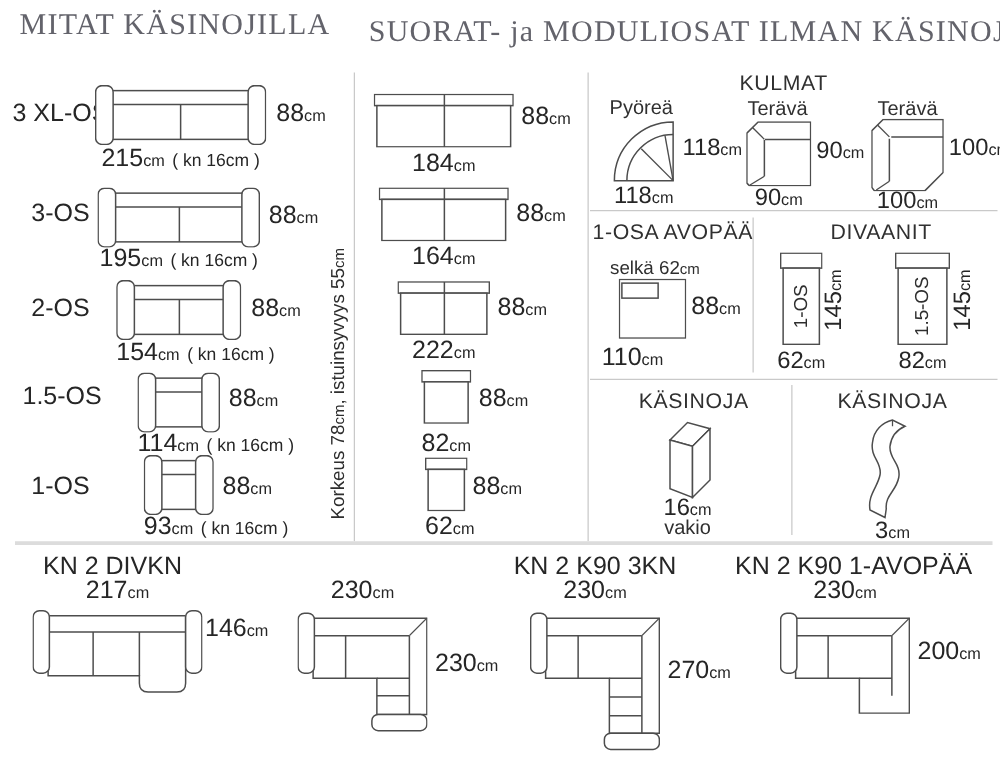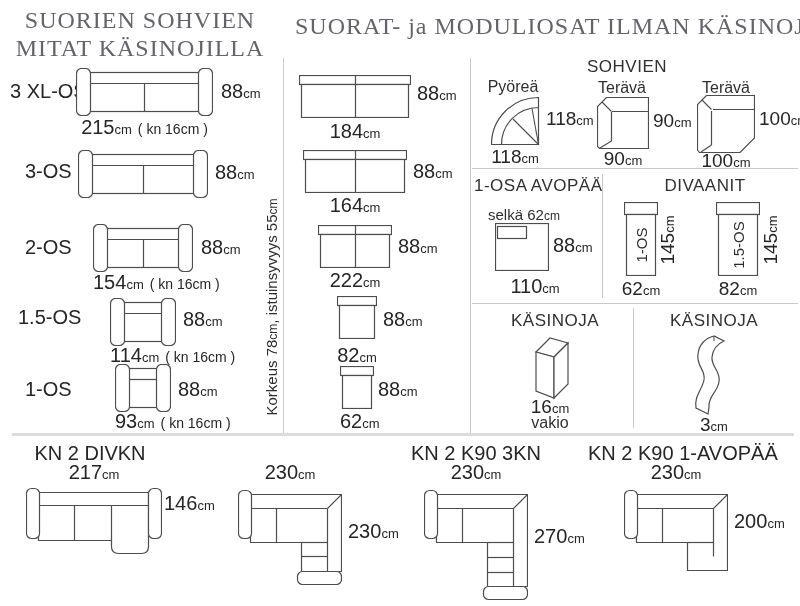--- a/index.html
+++ b/index.html
@@ -32,21 +32,20 @@
 
   <div class="vline" style="left:283px;top:58px;height:375px"></div>
   <div class="vline" style="left:470px;top:58px;height:375px"></div>
   <div class="hline" style="left:472px;top:168px;width:326px"></div>
   <div class="hline" style="left:472px;top:303px;width:326px"></div>
   <div class="vline" style="left:602px;top:174px;height:124px"></div>
   <div class="vline" style="left:633px;top:308px;height:120px"></div>
   <div class="hsep" style="left:12px;top:433px;width:782px"></div>
 
   <div class="abs serif-title" style="left:15px;top:6px;width:250px">
-    <div>SUORIEN SOHVIEN</div>
     <div>MITAT KÄSINOJILLA</div>
   </div>
   <div class="abs serif-title" style="left:295px;top:12px;width:500px">SUORAT- ja MODULIOSAT ILMAN KÄSINOJIA</div>
 
   <div class="abs ilabel" style="left:10px;top:80px">3 XL-OS</div>
   <svg class="abs" style="left:76px;top:68px" width="137" height="48">
     <rect x="13.5" y="4.5" width="110" height="39" fill="#fff" stroke="#4d4d4d" stroke-width="1.2"></rect>
     <line x1="13.5" y1="15.5" x2="123.5" y2="15.5" stroke="#4d4d4d" stroke-width="1.2"></line>
     <line x1="68.5" y1="15.5" x2="68.5" y2="43.5" stroke="#4d4d4d" stroke-width="1.2"></line>
     <rect x="0.5" y="0.5" width="14" height="47" rx="5" fill="#fff" stroke="#4d4d4d" stroke-width="1.2"></rect>
@@ -57,20 +56,21 @@
 
   <div class="abs ilabel" style="left:25px;top:160px">3-OS</div>
   <svg class="abs" style="left:78px;top:150px" width="130" height="48">
     <rect x="13.5" y="4.5" width="103" height="39" fill="#fff" stroke="#4d4d4d" stroke-width="1.2"></rect>
     <line x1="13.5" y1="15.5" x2="116.5" y2="15.5" stroke="#4d4d4d" stroke-width="1.2"></line>
     <line x1="65.5" y1="15.5" x2="65.5" y2="43.5" stroke="#4d4d4d" stroke-width="1.2"></line>
     <rect x="0.5" y="0.5" width="14" height="47" rx="5" fill="#fff" stroke="#4d4d4d" stroke-width="1.2"></rect>
     <rect x="115.5" y="0.5" width="14" height="47" rx="5" fill="#fff" stroke="#4d4d4d" stroke-width="1.2"></rect>
   </svg>
   <div class="abs dim" style="left:215px;top:161px"><span>88</span><span class="u">cm</span></div>
+  <div class="abs dim tcenter" style="left:78px;top:196px;width:130px"><span>195</span><span class="u">cm</span><span class="kn">( kn 16cm )</span></div>
 
   <div class="abs ilabel" style="left:25px;top:236px">2-OS</div>
   <svg class="abs" style="left:93px;top:224px" width="100" height="48">
     <rect x="13.5" y="4.5" width="73" height="39" fill="#fff" stroke="#4d4d4d" stroke-width="1.2"></rect>
     <line x1="13.5" y1="15.5" x2="86.5" y2="15.5" stroke="#4d4d4d" stroke-width="1.2"></line>
     <line x1="50.5" y1="15.5" x2="50.5" y2="43.5" stroke="#4d4d4d" stroke-width="1.2"></line>
     <rect x="0.5" y="0.5" width="14" height="47" rx="5" fill="#fff" stroke="#4d4d4d" stroke-width="1.2"></rect>
     <rect x="85.5" y="0.5" width="14" height="47" rx="5" fill="#fff" stroke="#4d4d4d" stroke-width="1.2"></rect>
   </svg>
   <div class="abs dim" style="left:201px;top:236px"><span>88</span><span class="u">cm</span></div>
@@ -131,21 +131,21 @@
   <div class="abs dim" style="left:383px;top:308px"><span>88</span><span class="u">cm</span></div>
   <div class="abs dim tcenter" style="left:337px;top:344px;width:40px"><span>82</span><span class="u">cm</span></div>
 
   <svg class="abs" style="left:340px;top:366px" width="34" height="43">
     <rect x="0.5" y="0.5" width="33" height="9" fill="#fff" stroke="#4d4d4d" stroke-width="1.2"></rect>
     <rect x="2.5" y="9.5" width="29" height="33" fill="#fff" stroke="#4d4d4d" stroke-width="1.2"></rect>
   </svg>
   <div class="abs dim" style="left:378px;top:378px"><span>88</span><span class="u">cm</span></div>
   <div class="abs dim tcenter" style="left:340px;top:410px;width:34px"><span>62</span><span class="u">cm</span></div>
 
-  <div class="abs shead" style="left:560px;top:57px;width:134px">SOHVIEN</div>
+  <div class="abs shead" style="left:560px;top:57px;width:134px">KULMAT</div>
 
   <div class="abs sublabel" style="left:480px;top:78px;width:66px">Pyöreä</div>
   <svg class="abs" style="left:489px;top:95px" width="52" height="52">
     <path d="M 49.5,2.5 A 47 47 0 0 0 2.5,49.5 L 49.5,49.5 Z" fill="#fff" stroke="#4d4d4d" stroke-width="1.2"></path>
     <path d="M 49.5,12.5 A 37 37 0 0 0 12.5,49.5" fill="none" stroke="#4d4d4d" stroke-width="1.2"></path>
     <line x1="49.5" y1="49.5" x2="24" y2="24" stroke="#4d4d4d" stroke-width="1.1"></line>
     <line x1="49.5" y1="49.5" x2="43" y2="13.5" stroke="#4d4d4d" stroke-width="1.1"></line>
   </svg>
   <div class="abs smalldim" style="left:546px;top:108px"><span>118</span><span class="u">cm</span></div>
   <div class="abs smalldim tcenter" style="left:480px;top:146px;width:70px"><span>118</span><span class="u">cm</span></div>
@@ -172,21 +172,21 @@
   <div class="abs smalldim" style="left:759px;top:108px"><span>100</span><span class="u">cm</span></div>
   <div class="abs smalldim tcenter" style="left:695px;top:150px;width:62px"><span>100</span><span class="u">cm</span></div>
 
   <div class="abs shead" style="left:474px;top:176px;text-align:right">1-OSA AVOPÄÄ</div>
   <div class="abs note15" style="left:488px;top:206px"><span>selkä 62</span><span class="u">cm</span></div>
   <svg class="abs" style="left:495px;top:223px" width="54" height="48">
     <rect x="0.5" y="0.5" width="53" height="47" fill="#fff" stroke="#4d4d4d" stroke-width="1.2"></rect>
     <rect x="2.5" y="3.5" width="29" height="12" fill="#fff" stroke="#4d4d4d" stroke-width="1.2"></rect>
   </svg>
   <div class="abs dim" style="left:553px;top:234px"><span>88</span><span class="u">cm</span></div>
-  <div class="abs dim tcenter" style="left:501px;top:275px;width:68px"><span>110</span><span class="u">cm</span></div>
+  <div class="abs dim tcenter" style="left:472px;top:275px;width:68px"><span>110</span><span class="u">cm</span></div>
 
   <div class="abs shead" style="left:640px;top:176px;width:130px">DIVAANIT</div>
 
   <svg class="abs" style="left:624px;top:202px" width="34" height="74">
     <rect x="0.5" y="0.5" width="33" height="12" fill="#fff" stroke="#4d4d4d" stroke-width="1.2"></rect>
     <rect x="2.5" y="12.5" width="29" height="61" fill="#fff" stroke="#4d4d4d" stroke-width="1.2"></rect>
   </svg>
   <div class="vrot note15" style="left:641px;top:245px">1-OS</div>
   <div class="vrot smalldim" style="left:668px;top:240px"><span>145</span><span class="u">cm</span></div>
   <div class="abs smalldim tcenter" style="left:616px;top:278px;width:50px"><span>62</span><span class="u">cm</span></div>

